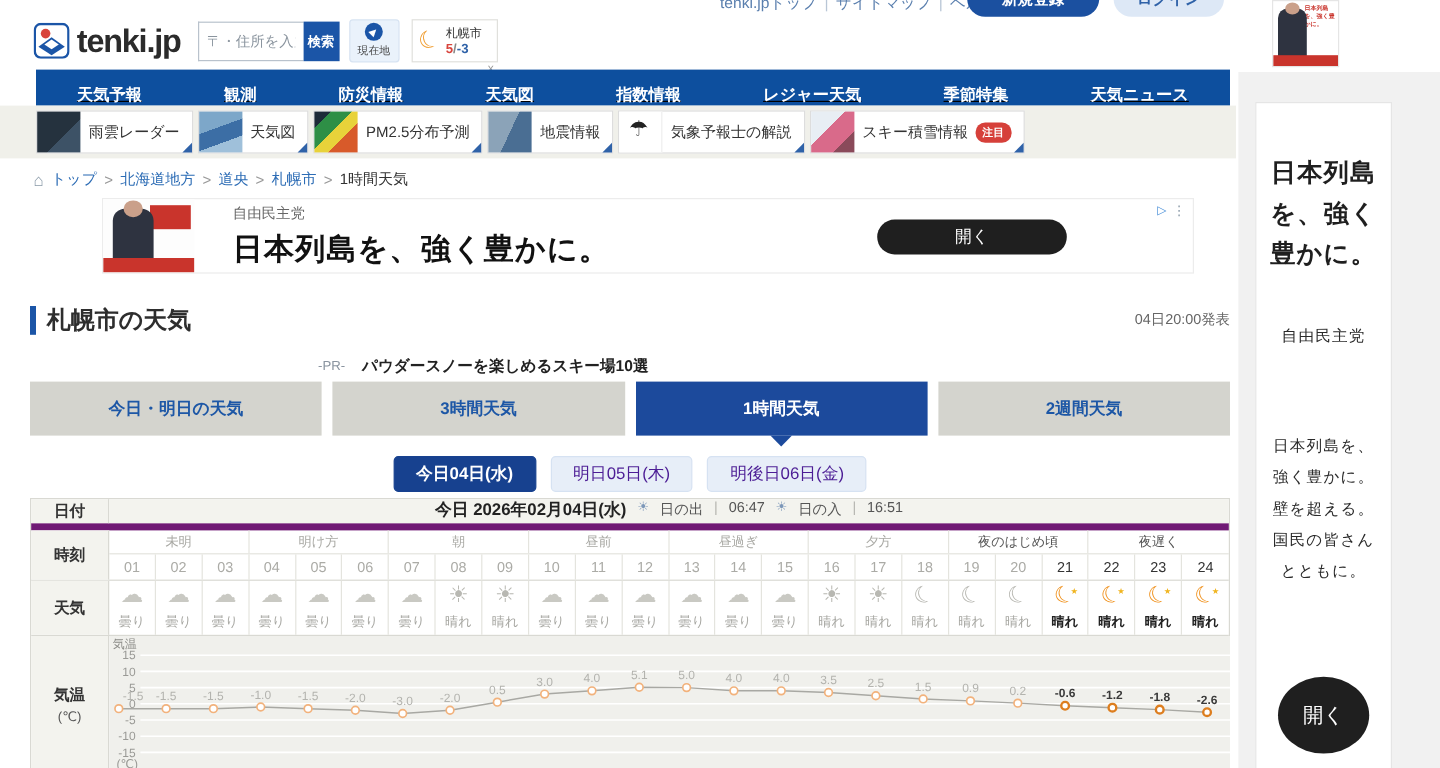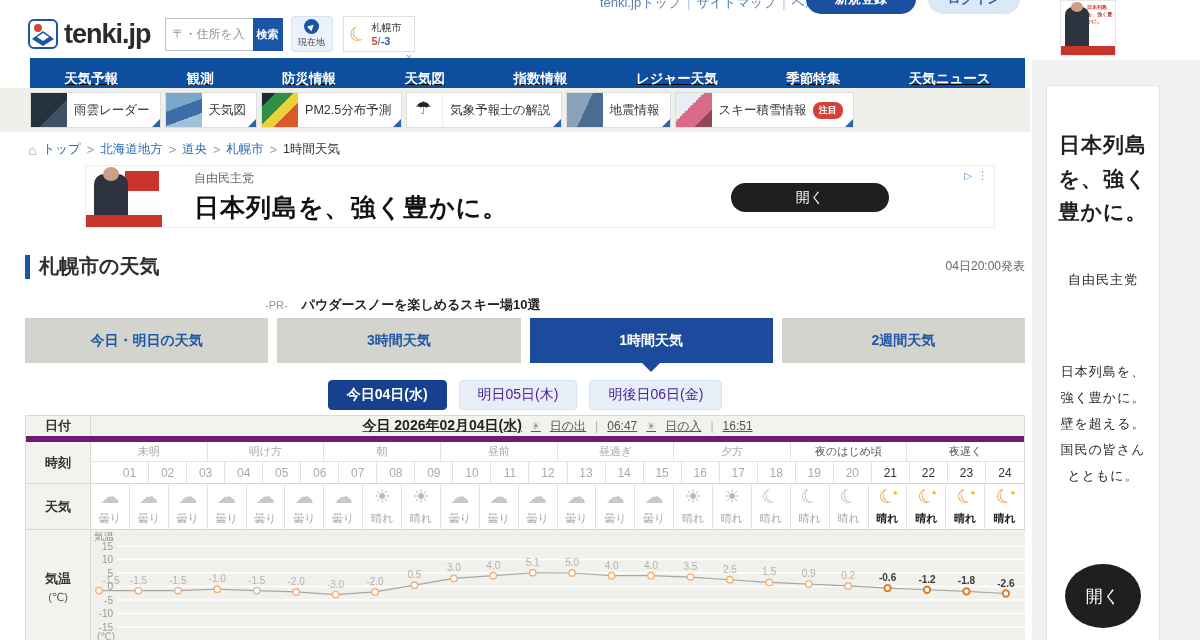--- a/index.html
+++ b/index.html
@@ -109,31 +109,31 @@
   .day-tabs { position:absolute; top:380px; left:25px; width:1000px; display:flex; justify-content:center; gap:12px; }
   .day-tab { height:30px; padding:0 18px; border-radius:4px; font-size:14px; display:flex; align-items:center;
     background:#e7eef8; border:1px solid #d6e2f2; color:#4c1d95; cursor:pointer; }
   .day-tab.active { background:#17418f; border-color:#17418f; color:#fff; font-weight:bold; }
 
   
   .forecast { position:absolute; top:415px; left:25px; width:1000px; border:1px solid #d9d9d3; border-bottom:none; background:#fff; }
   .lblcell { background:#f3f3ee; border-right:1px solid #d9d9d3; display:flex; flex-direction:column;
     align-items:center; justify-content:center; font-size:13px; font-weight:bold; color:#333; }
   .row-date { display:grid; grid-template-columns:65px 1fr; height:26px; border-bottom:6px solid #701a75; }
-  .date-content { background:#f3f3ee; display:flex; align-items:center; justify-content:center; gap:9px; font-size:12px; color:#555;text-decoration:underline; }
+  .date-content { background:#f3f3ee; display:flex; justify-content:center; gap:9px; font-size:12px; color:#555; }
   .date-value { font-size:14px; font-weight:bold; color:#222; }
   .sun-icon { color:#7c97b8; font-size:11px; }
   .sun-sep { color:#b5b5b0; }
   .time-block { display:grid; grid-template-columns:65px 1fr; border-bottom:1px solid #d9d9d3; }
   .periods-row { display:grid; grid-template-columns:repeat(8,1fr); height:20px; border-bottom:1px solid #e4e4de; }
   .period { font-size:11px; display:flex; align-items:center; justify-content:center; color:#555;
     border-right:1px solid #e4e4de; }
   .period.muted { color:#a8a8a3; }
   .period:last-child { border-right:none; }
-  .hours-row { display:grid; grid-template-columns:repeat(24,1fr); height:21px;padding-left:20px; }
+  .hours-row { display:grid; grid-template-columns:repeat(24,1fr); height:21px; }
   .hour { font-size:12px; display:flex; align-items:center; justify-content:center; color:#333;
     border-right:1px solid #e4e4de; }
   .hour.muted { color:#ababa6; }
   .hour:last-child { border-right:none; }
   .row-weather { display:grid; grid-template-columns:65px repeat(24,1fr); height:46px; border-bottom:1px solid #d9d9d3; }
   .w-cell { border-right:1px solid #e4e4de; display:flex; flex-direction:column; align-items:center;
     justify-content:center; position:relative; }
   .w-cell:last-child { border-right:none; }
   .w-icon { font-size:19px; line-height:1; height:21px; }
   .w-icon.cloud { color:#c9c9c3; }
@@ -229,27 +229,27 @@
         <span class="q-thumb map"></span>
         <span class="q-label">天気図</span>
         <span class="q-corner"></span>
       </div>
       <div class="q-item">
         <span class="q-thumb pm25"></span>
         <span class="q-label">PM2.5分布予測</span>
         <span class="q-corner"></span>
       </div>
       <div class="q-item">
+        <span class="q-thumb quake"></span>
+        <span class="q-label">地震情報</span>
+        <span class="q-corner"></span>
+      </div>
+      <div class="q-item">
         <span class="q-thumb caster"></span>
         <span class="q-label">気象予報士の解説</span>
-        <span class="q-corner"></span>
-      </div>
-      <div class="q-item">
-        <span class="q-thumb quake"></span>
-        <span class="q-label">地震情報</span>
         <span class="q-corner"></span>
       </div>
       <div class="q-item">
         <span class="q-thumb ski"></span>
         <span class="q-label">スキー積雪情報</span>
         <span class="q-badge">注目</span>
         <span class="q-corner"></span>
       </div>
     </div>
 

